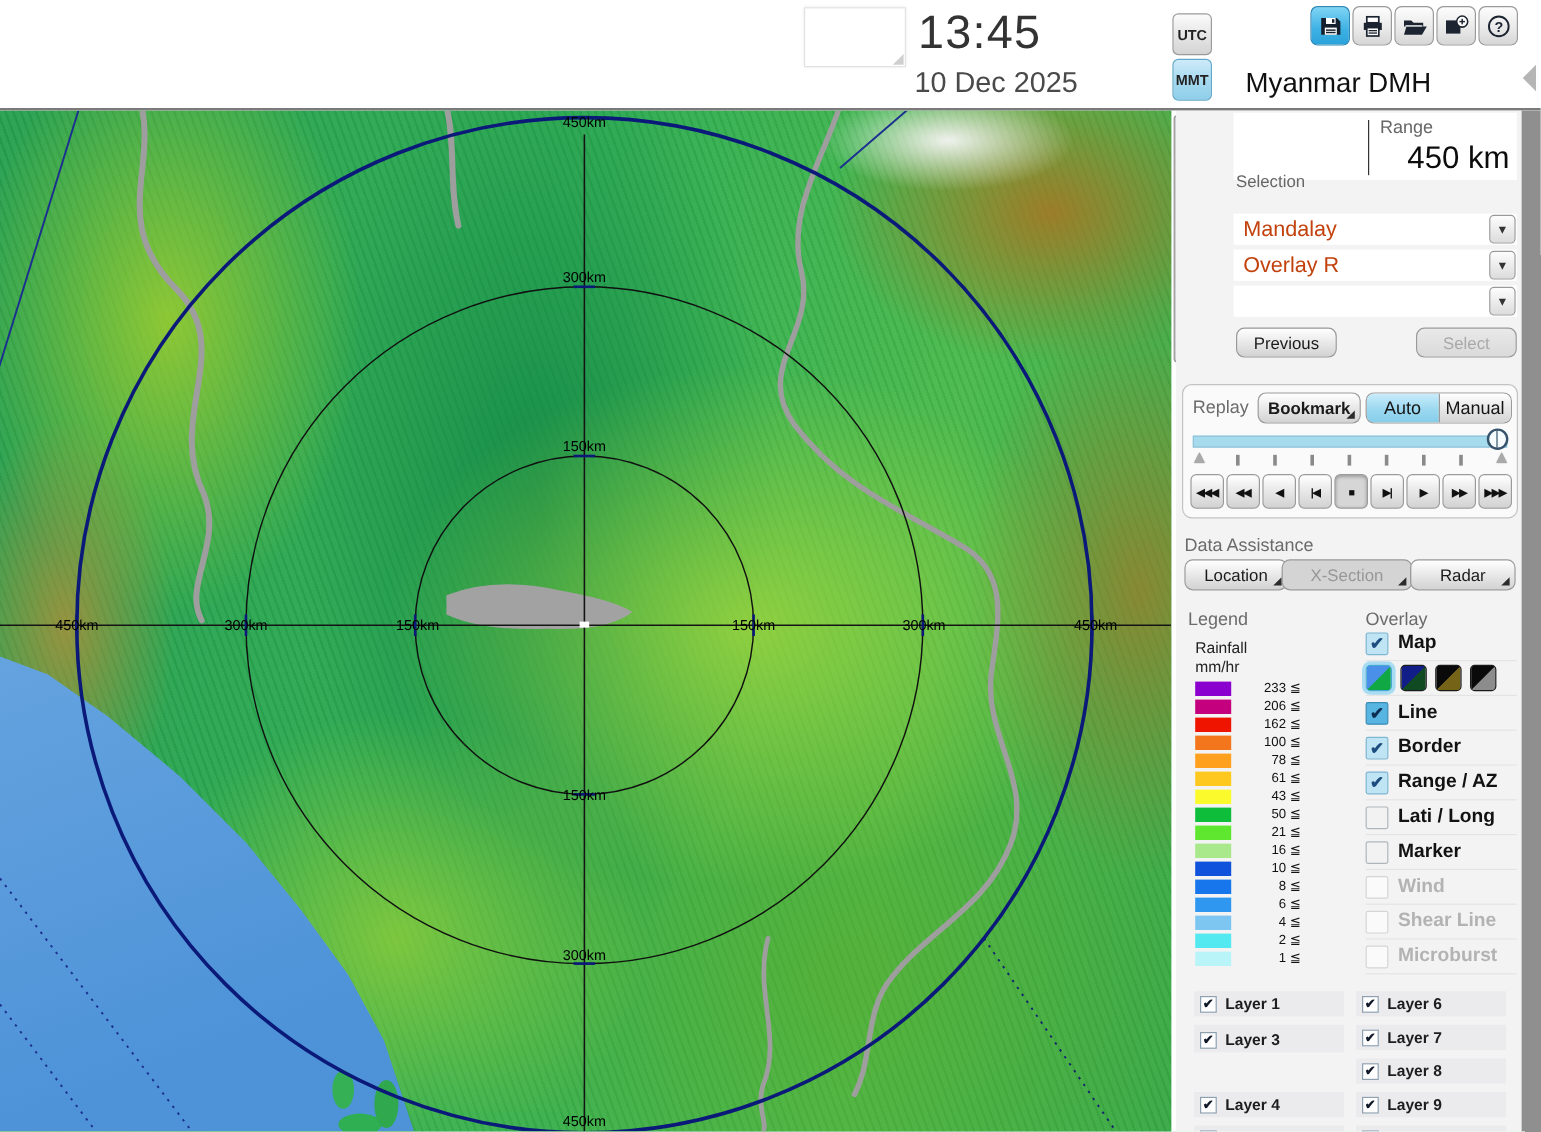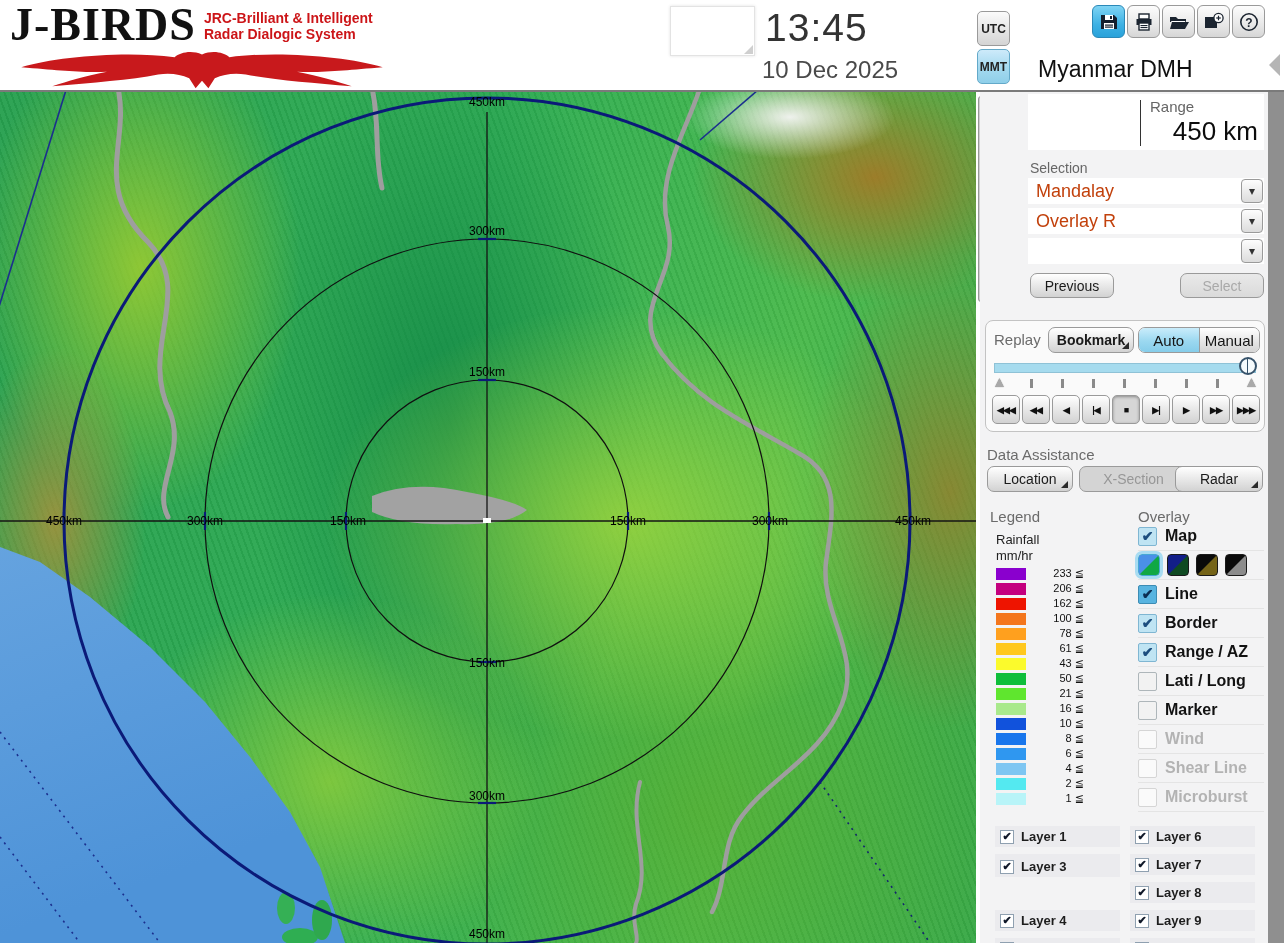--- a/index.html
+++ b/index.html
@@ -75,21 +75,21 @@
 
   
   #panel { position:absolute; left:980px; top:92px; width:288px; height:851px; background:#f3f3f4; }
   #gray-strip { position:absolute; left:1268px; top:92px; width:16px; height:851px; background:#8f8f8f; }
 
   #range-box { position:absolute; left:48px; top:2px; width:236px; height:56px; background:#fff; }
   #range-div { position:absolute; left:112px; top:6px; width:1px; height:46px; background:#333; }
   #range-lbl { position:absolute; left:122px; top:4px; font-size:15px; color:#666; }
   #range-val { position:absolute; right:6px; top:22px; font-size:26px; color:#0c0c0c; }
 
-  #sel-lbl { position:absolute; left:50px; top:68px; font-size:14px; color:#666; }
+  #sel-lbl { position:absolute; left:50px; top:51px; font-size:14px; color:#666; }
   .dd-row { position:absolute; left:48px; width:236px; height:26px; background:#fff; }
   .dd-val { position:absolute; left:8px; top:3px; font-size:18px; color:#c2410c; }
   .dd-btn { position:absolute; right:1px; top:1px; width:22px; height:24px; border:1px solid #9a9a9a;
             border-radius:4px; background:linear-gradient(#fdfdfd,#dcdcdc); cursor:pointer;
             display:flex; align-items:center; justify-content:center; }
   .dd-btn::after { content:"▾"; font-size:12px; color:#333; }
 
   .btn { border:1px solid #9a9a9a; border-radius:7px; color:#1a1a1a; font-size:14px;
          background:linear-gradient(#ffffff,#e4e4e4 60%,#d2d2d2);
          display:flex; align-items:center; justify-content:center; cursor:pointer; position:absolute; }
@@ -118,21 +118,21 @@
   .rp-tick { position:absolute; top:58px; width:3px; height:9px; background:#8a8a8a; }
   #rp-buttons { position:absolute; left:6px; top:74px; display:flex; gap:2px; }
   .play-btn { width:28px; height:29px; border:1px solid #9a9a9a; border-radius:5px;
               background:linear-gradient(#ffffff,#e3e3e3 60%,#d2d2d2); color:#111;
               font-size:9px; font-weight:bold; letter-spacing:-1px; display:flex; align-items:center;
               justify-content:center; cursor:pointer; overflow:hidden; }
   .play-btn.pressed { background:#d6d6d6; box-shadow:inset 0 1px 3px rgba(0,0,0,.35); }
 
   #da-lbl { position:absolute; left:7px; top:354px; font-size:15px; color:#6b6b6b; }
   #btn-location { left:7px; top:374px; width:86px; height:26px; }
-  #btn-xsection { left:99px; top:374px; width:109px; height:26px; background:#d4d4d4; color:#979797; }
+  #btn-xsection { left:88px; top:374px; width:109px; height:26px; background:#d4d4d4; color:#979797; }
   #btn-track    { left:195px; top:374px; width:88px; height:26px; }
 
   #legend-lbl { position:absolute; left:10px; top:416px; font-size:15px; color:#6b6b6b; }
   #overlay-lbl { position:absolute; left:158px; top:416px; font-size:15px; color:#6b6b6b; }
   #legend-unit1 { position:absolute; left:16px; top:440px; font-size:13px; color:#222; }
   #legend-unit2 { position:absolute; left:16px; top:456px; font-size:13px; color:#222; }
   #legend-list { position:absolute; left:16px; top:474px; width:120px; }
   .leg-row { display:flex; align-items:center; height:15px; }
   .leg-sw { width:30px; height:12px; }
   .leg-val { width:58px; text-align:right; font-size:11px; color:#111; }
@@ -166,35 +166,20 @@
   .layer-lbl { margin-left:7px; font-size:13px; font-weight:bold; color:#1d1d1d; }
 
   .icon-svg { display:block; }
 </style>
 </head>
 <body>
 
 <div id="page">
 
   <div id="header">
-    <div id="logo">
-      <div id="logo-row">
-        <span id="logo-title">J-BIRDS</span>
-        <span id="logo-tags">
-          <div>JRC-Brilliant &amp; Intelligent</div>
-          <div>Radar  Dialogic  System</div>
-        </span>
-      </div>
-      <svg id="eagle" viewBox="0 0 400 46">
-        <path fill="#c8191c" d="M200 7 C188 2 176 5 170 10 C118 3 42 9 2 21 C42 24 62 27 96 26
-          C70 31 54 36 36 42 C80 38 122 35 152 29 C166 27 176 29 186 33 L193 44 L200 36 L207 44 L214 33
-          C224 29 234 27 248 29 C278 35 320 38 364 42 C346 36 330 31 304 26 C338 27 358 24 398 21
-          C358 9 282 3 230 10 C224 5 212 2 200 7 Z"></path>
-      </svg>
-    </div>
 
     <div id="time-box"></div>
     <div id="clock-time">13:45</div>
     <div id="clock-date">10 Dec 2025</div>
 
     <div id="tz-utc" class="tz-btn">UTC</div>
     <div id="tz-mmt" class="tz-btn">MMT</div>
 
     <div class="tool-btn sel" style="left:1092px">
       <svg class="icon-svg" width="20" height="20" viewBox="0 0 20 20">

